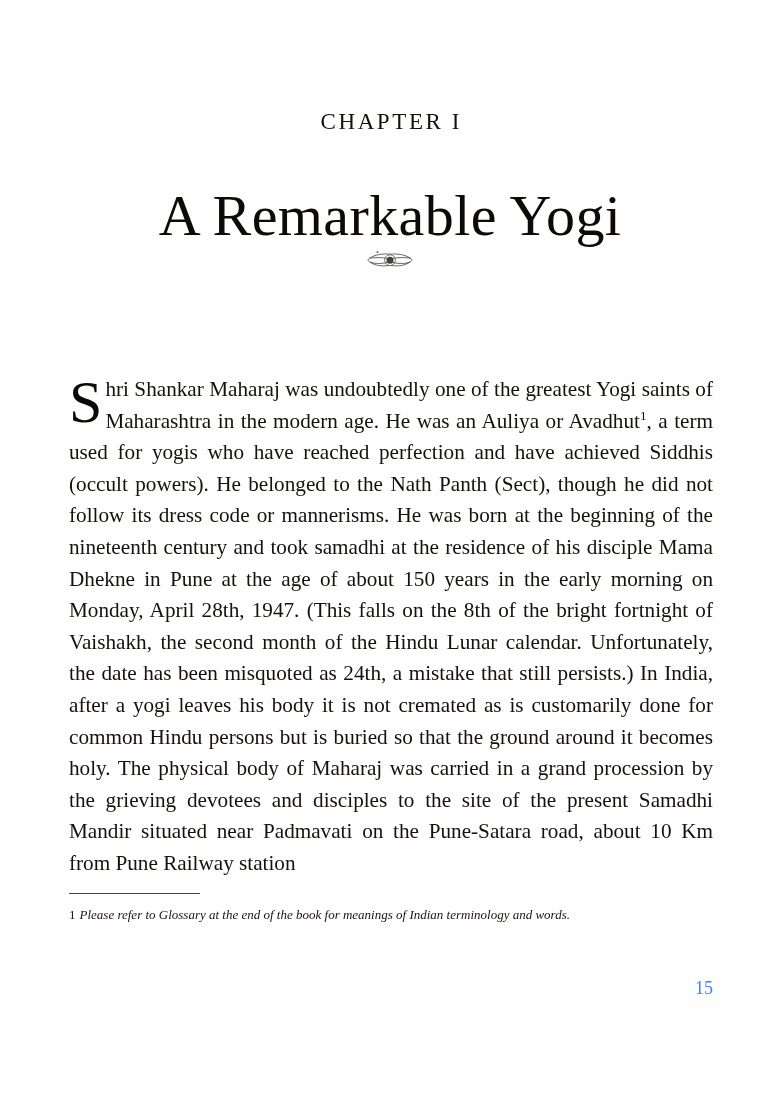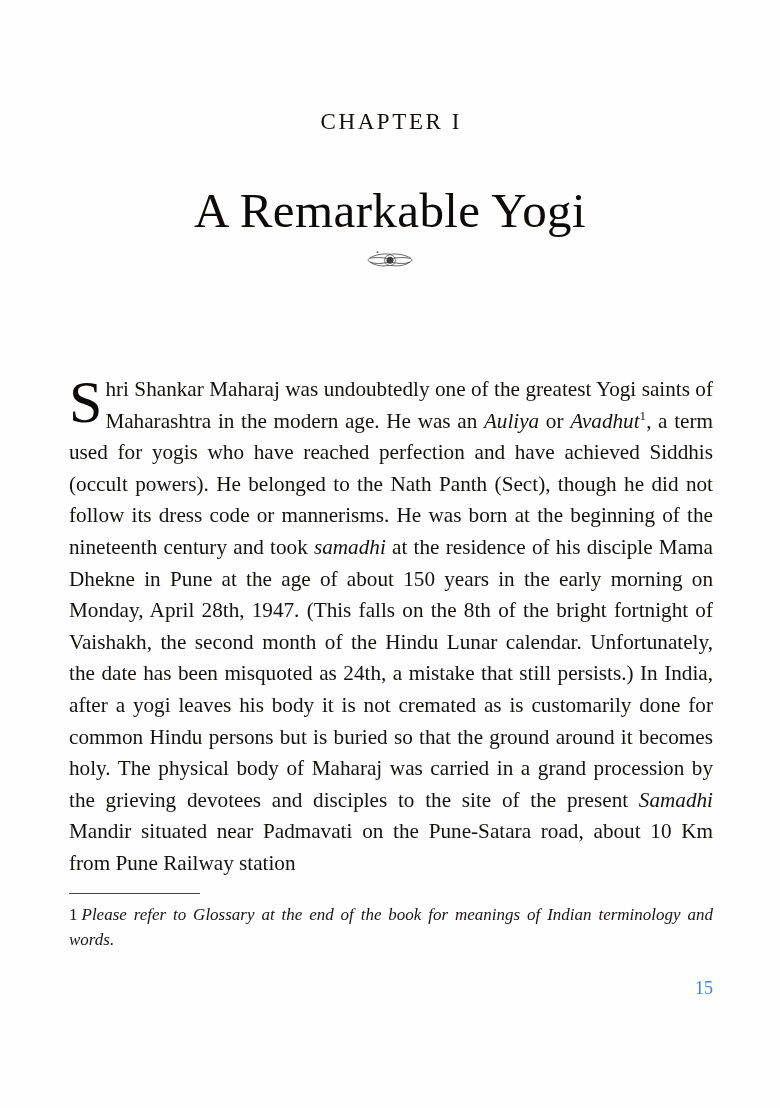--- a/index.html
+++ b/index.html
@@ -35,21 +35,21 @@
     color: #15110e;
     text-indent: 2.6px;
   }
 
   .chapter-title {
     position: absolute;
     top: 182px;
     left: 0;
     width: 780px;
     text-align: center;
-    font-size: 49px;
+    font-size: 58px;
     font-weight: 400;
     letter-spacing: 0.4px;
     color: #0d0a08;
     white-space: nowrap;
   }
 
   
   .ornament {
     position: absolute;
     top: 248px;
@@ -80,21 +80,21 @@
   .dropcap {
     float: left;
     font-size: 60px;
     line-height: 50px;
     padding: 1px 3px 0 0;
     margin-top: 2px;
     font-weight: 400;
     color: #0c0907;
   }
 
-  .it { font-style: italic; }
+  .it { }
   sup.fnref {
     font-size: 0.62em;
     vertical-align: super;
     line-height: 0;
   }
 
   
   .footnote-rule {
     position: absolute;
     top: 893px;
@@ -103,21 +103,21 @@
     height: 0;
     border-top: 1.6px solid #2a2522;
     opacity: 0.88;
   }
 
   .footnote {
     position: absolute;
     top: 903px;
     left: 69px;
     width: 644px;
-    font-size: 17px;
+    font-size: 13px;
     line-height: 24.5px;
     font-style: italic;
     text-align: justify;
     color: #191411;
   }
   .footnote p { margin: 0; }
   .fn-num {
     font-style: normal;
     margin-right: 4px;
   }

